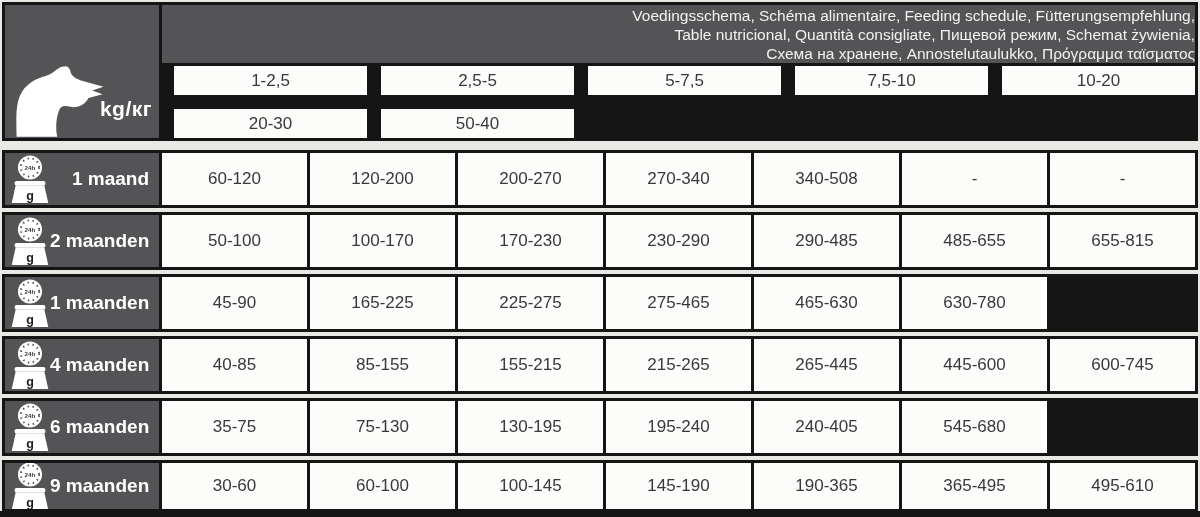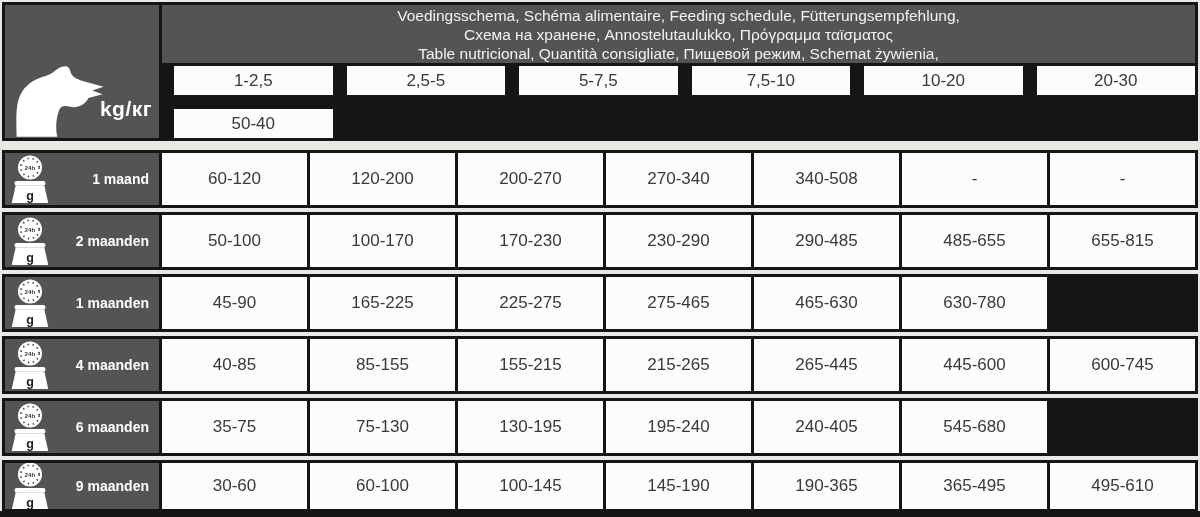--- a/index.html
+++ b/index.html
@@ -28,24 +28,24 @@
   .dog-cell{background:var(--dark);position:relative;overflow:hidden;}
   .dog-svg{position:absolute;left:4px;bottom:-1px;width:104px;height:80px;}
   .dog-svg path{fill:#fff;}
   .kg-label{
     position:absolute;right:7px;bottom:17px;
     color:#fff;font-weight:bold;font-size:21px;letter-spacing:0.5px;
   }
   .top-right{display:grid;grid-template-rows:58px 1fr;gap:3px;min-width:0;}
   .title-bar{
     background:var(--dark);color:var(--title-text);
-    display:flex;flex-direction:column;justify-content:center;align-items:center;
+    display:flex;flex-direction:column;justify-content:center;align-items:flex-end;
     font-size:15.5px;line-height:19px;text-align:center;
   }
-  .header-row{display:grid;grid-template-columns:repeat(6,1fr);gap:14px;padding-left:12px;}
+  .header-row{display:grid;grid-template-columns:repeat(5,1fr);gap:14px;padding-left:12px;}
   .header-cell{
     background:var(--cell-bg);color:var(--text);
     display:flex;align-items:center;justify-content:center;
     font-size:17px;
   }
 
   
   .data-row{
     position:absolute;left:2px;width:1196px;
     background:var(--black);padding:3px;
@@ -56,21 +56,21 @@
     display:flex;align-items:center;overflow:hidden;
   }
   .row-icon{width:40px;height:50px;margin-left:5px;flex:0 0 auto;}
   .clock-face{fill:#fff;}
   .clock-ticks{fill:none;stroke:var(--dark);stroke-width:2;stroke-dasharray:1.5 3.73;}
   .clock-text{font-size:6.5px;font-weight:bold;fill:#3a3a3c;text-anchor:middle;font-family:"Liberation Sans",sans-serif;}
   .bowl{fill:#fff;}
   .bowl-text{font-size:13px;font-weight:bold;fill:#1d1d1f;text-anchor:middle;font-family:"Liberation Sans",sans-serif;}
   .age-label{
     flex:1;text-align:right;padding-right:10px;
-    color:#fff;font-weight:bold;font-size:14px;white-space:nowrap;
+    color:#fff;font-weight:bold;font-size:19px;white-space:nowrap;
   }
   .value-cell{
     background:var(--cell-bg);color:var(--text);
     display:flex;align-items:center;justify-content:center;
     font-size:17px;
   }
   .bottom-bar{
     position:absolute;left:0;top:511px;width:1200px;height:6px;
     background:var(--black);
   }
@@ -98,22 +98,22 @@
                  C58 47 55 47 53 52
                  C50 60 49 70 51 80
                  Z"></path>
       </svg>
       <span class="kg-label">kg/кг</span>
     </div>
 
     <div class="top-right">
       <div class="title-bar">
         <div>Voedingsschema, Schéma alimentaire, Feeding schedule, Fütterungsempfehlung,</div>
+        <div>Table nutricional, Quantità consigliate, Пищевой режим, Schemat żywienia,</div>
         <div>Схема на хранене, Annostelutaulukko, Πρόγραμμα ταϊσματος</div>
-        <div>Table nutricional, Quantità consigliate, Пищевой режим, Schemat żywienia,</div>
       </div>
       <div class="header-row">
           <div class="header-cell">1-2,5</div>
           <div class="header-cell">2,5-5</div>
           <div class="header-cell">5-7,5</div>
           <div class="header-cell">7,5-10</div>
           <div class="header-cell">10-20</div>
           <div class="header-cell">20-30</div>
           <div class="header-cell">50-40</div>
         </div>

